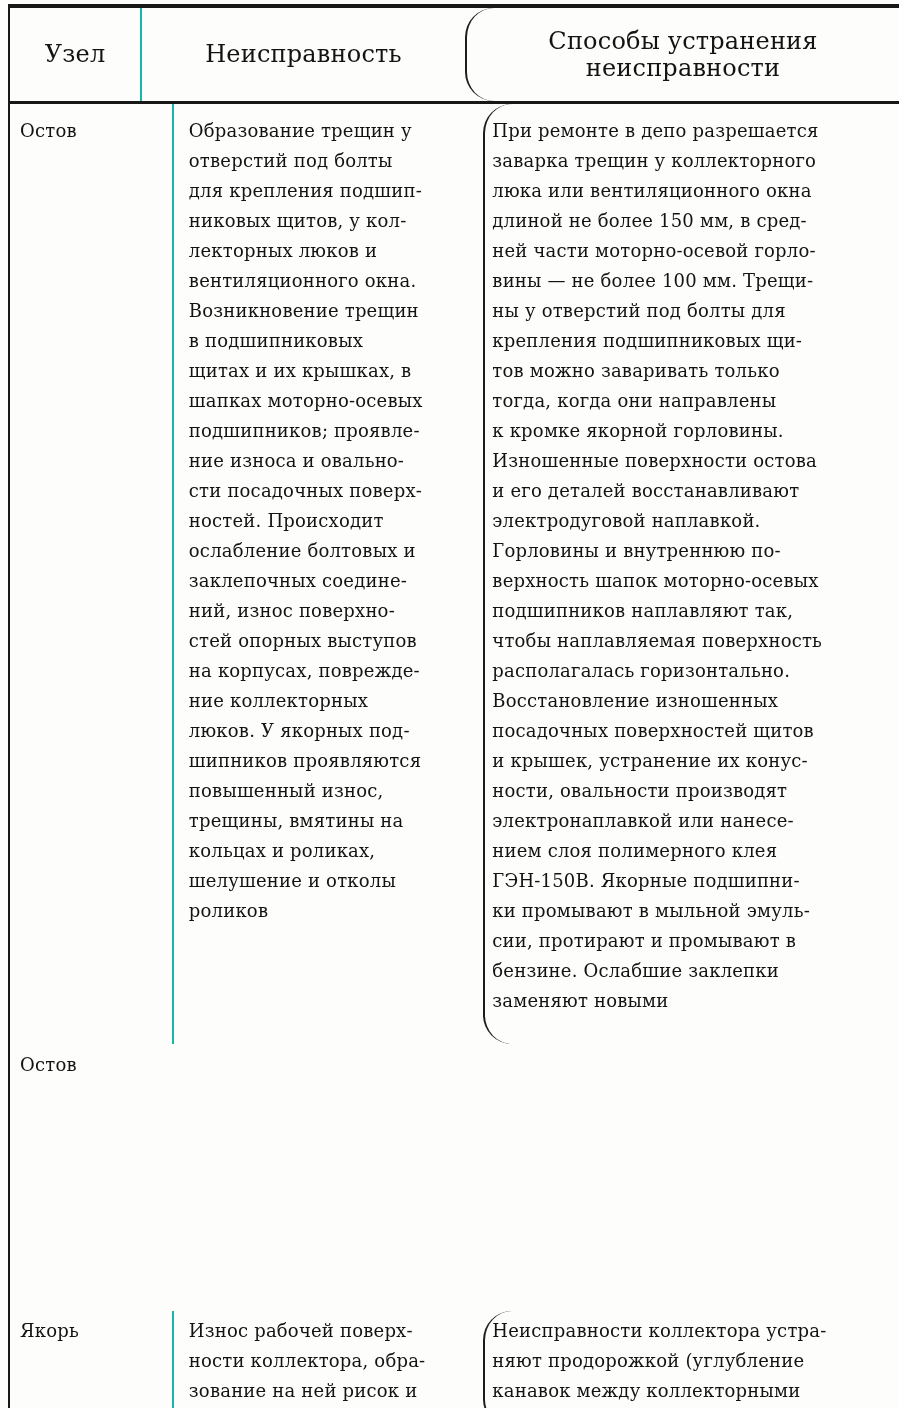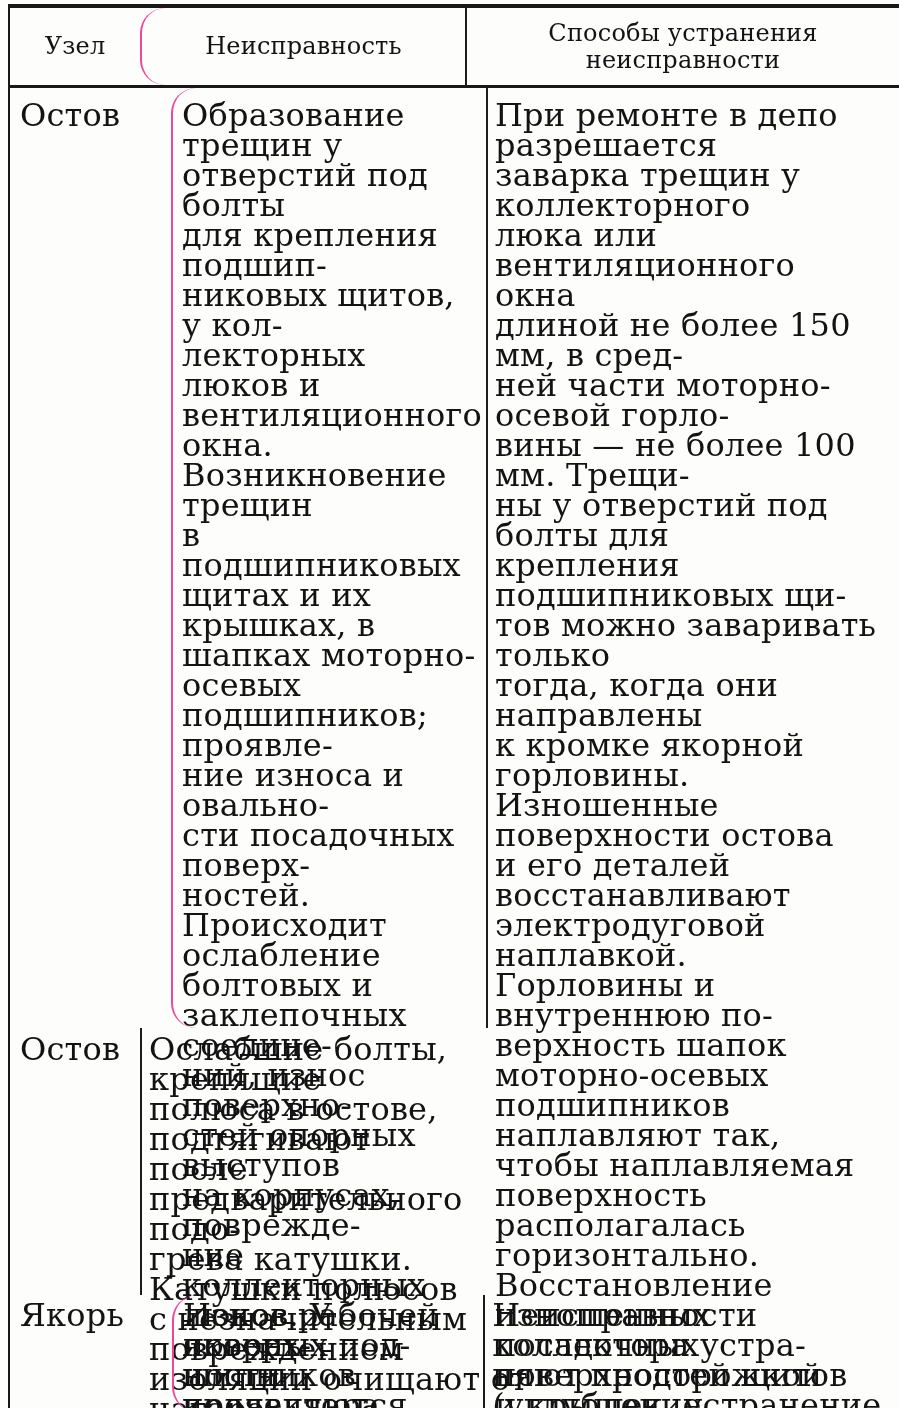--- a/index.html
+++ b/index.html
@@ -29,44 +29,44 @@
     overflow: hidden;
   }
   .trow {
     display: flex;
     align-items: stretch;
     box-sizing: border-box;
   }
   .cell {
     box-sizing: border-box;
     white-space: pre-line;
-    font-size: 32px;
+    font-size: 18px;
     line-height: 30px;
     letter-spacing: 0.2px;
   }
   .c1 { width: 130px; }
-  .c2 { width: 325px; border-left: 2px solid #ec4899; border-radius: 25px; }
-  .c3 { width: 434px; border-left: 2px solid #1c1c1c; }
+  .c2 { width: 325px; border-left: 2px solid #14b8a6; }
+  .c3 { width: 434px; border-left: 2px solid #1c1c1c; border-radius: 29px; }
 
   .header-row {
-    height: 80px;
+    height: 96px;
     border-bottom: 3px solid #181818;
   }
   .header-row .cell {
     display: flex;
     align-items: center;
     justify-content: center;
     text-align: center;
     font-size: 24px;
     line-height: 27px;
     padding: 4px 6px;
   }
 
   .body-row .c1 { padding: 12px 4px 0 10px; }
-  .body-row .c2 { padding: 12px 4px 0 9px; margin-left: 37px; }
+  .body-row .c2 { padding: 12px 4px 0 15px; margin-left: 37px; }
   .body-row .c3 { padding: 12px 14px 0 7px; }
 
   .row-ostov  { height: 940px; }
   .row-polusy { height: 267px; }
   .row-yakor  { height: 117px; }
   .row-polusy .cell { padding-top: 6px; }
   .row-yakor  .cell { padding-top: 5px; }
 </style>
 </head>
 <body>
@@ -136,28 +136,20 @@
 нием слоя полимерного клея
 ГЭН-150В. Якорные подшипни-
 ки промывают в мыльной эмуль-
 сии, протирают и промывают в
 бензине. Ослабшие заклепки
 заменяют новыми</div>
     </div>
 
     <div class="trow body-row row-polusy">
       <div class="cell c1">Остов</div>
-      <div class="cell c3">Ослабшие болты, крепящие
-полюса в остове, подтягивают
-после предварительного подо-
-грева катушки. Катушки полюсов
-с незначительным повреждением
-изоляции очищают от нагара,
-грязи, копоти; поврежденное
-место покрывают лаком</div>
     </div>
 
     <div class="trow body-row row-yakor">
       <div class="cell c1">Якорь</div>
       <div class="cell c2">Износ рабочей поверх-
 ности коллектора, обра-
 зование на ней рисок и
 забоин, наблюдается</div>
       <div class="cell c3">Неисправности коллектора устра-
 няют продорожкой (углубление

